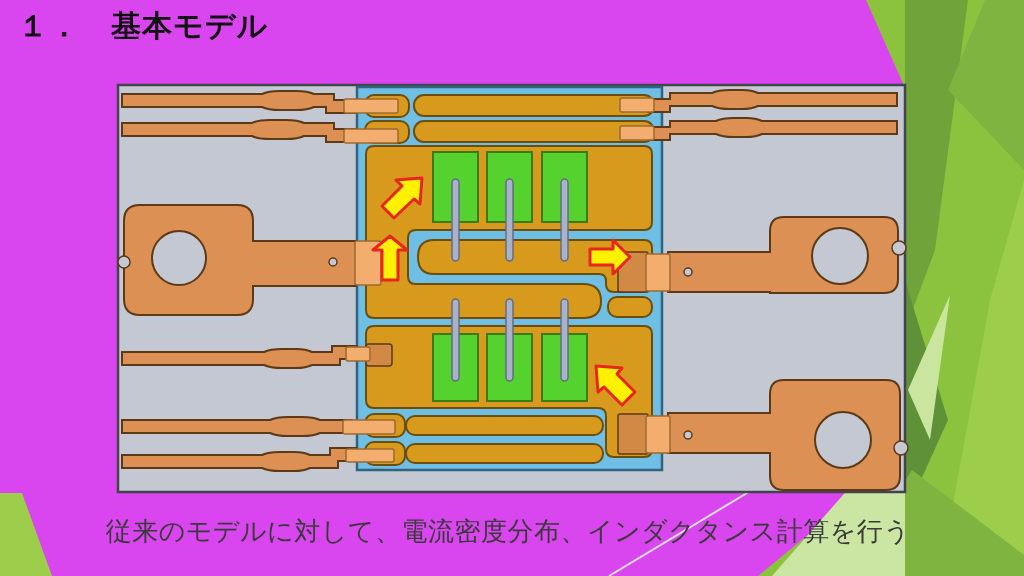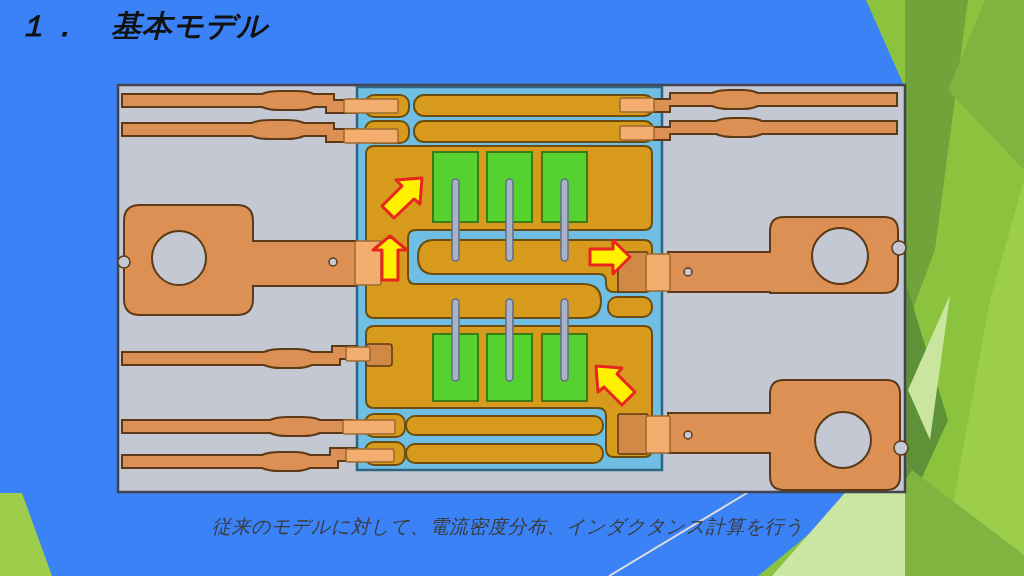--- a/index.html
+++ b/index.html
@@ -1,22 +1,21 @@
 <!DOCTYPE html>
 <html style="--plate: #C4C8D2; --plate-outline: #43434E; --substrate: #6FBEE4; --substrate-outline: #2F637F; --pad: #D79A1C; --pad-outline: #6B4E0E; --copper: #DD9053; --copper-sq: #D28945; --copper-outline: #5C3A17; --connector: #F3AD6F; --connector-outline: #9C6A30; --chip: #55D22E; --chip-outline: #3C7A14; --wire: #A9B2C6; --wire-outline: #626E88; --arrow: #FFF100; --arrow-outline: #E8261E; --deco-green-1: #8CC33E; --deco-green-2: #70A33A; --deco-green-3: #9CCD4B; --deco-green-4: #CBE6A3; --deco-green-5: #5F9138; --deco-green-6: #7FB441; --deco-green-7: #C9E59E; --title-color: #111111; --caption-color: #3A3A3A; --label-color: #F2EFE6;"><head>
 <meta charset="utf-8">
 <style>
   html,body{margin:0;padding:0;background:#ffffff;}
   #slide{
     position:relative;
     width:1024px;height:576px;
     overflow:hidden;
-    background:#3b82f6;
+    background:#d946ef;
     font-family:"Liberation Sans", sans-serif;
-    font-style:italic;
   }
   #diagram-svg{position:absolute;left:0;top:0;width:1024px;height:576px;}
   .plate{fill:var(--plate);stroke:var(--plate-outline);stroke-width:2.5;}
   .substrate{fill:var(--substrate);stroke:var(--substrate-outline);stroke-width:2.5;}
   .pad{fill:var(--pad);stroke:var(--pad-outline);stroke-width:2;}
   .copper{fill:var(--copper);stroke:var(--copper-outline);stroke-width:2;}
   .copper-sq{fill:var(--copper-sq);stroke:var(--copper-outline);stroke-width:1.5;}
   .conn{fill:var(--connector);stroke:var(--connector-outline);stroke-width:1.5;}
   .chip{fill:var(--chip);stroke:var(--chip-outline);stroke-width:2;}
   .wire{fill:var(--wire);stroke:var(--wire-outline);stroke-width:1.5;}
@@ -29,21 +28,21 @@
   .deco7{fill:var(--deco-green-7);}
   .thinline{stroke:#dedede;stroke-width:2;fill:none;}
 
   #page-title{
     position:absolute;left:18px;top:6px;
     font-size:30px;font-weight:bold;color:var(--title-color);
     letter-spacing:1px;white-space:nowrap;
   }
   #caption{
     position:absolute;left:0;top:514px;width:1016px;
-    text-align:center;font-size:19px;color:var(--caption-color);
+    text-align:center;font-size:26px;color:var(--caption-color);
     letter-spacing:0.5px;white-space:nowrap;
   }
   #module-spec-label{
     position:absolute;left:711px;top:408px;
     font-size:17px;line-height:20px;color:var(--label-color);
     white-space:nowrap;
   }
 </style>
 </head>
 <body>

